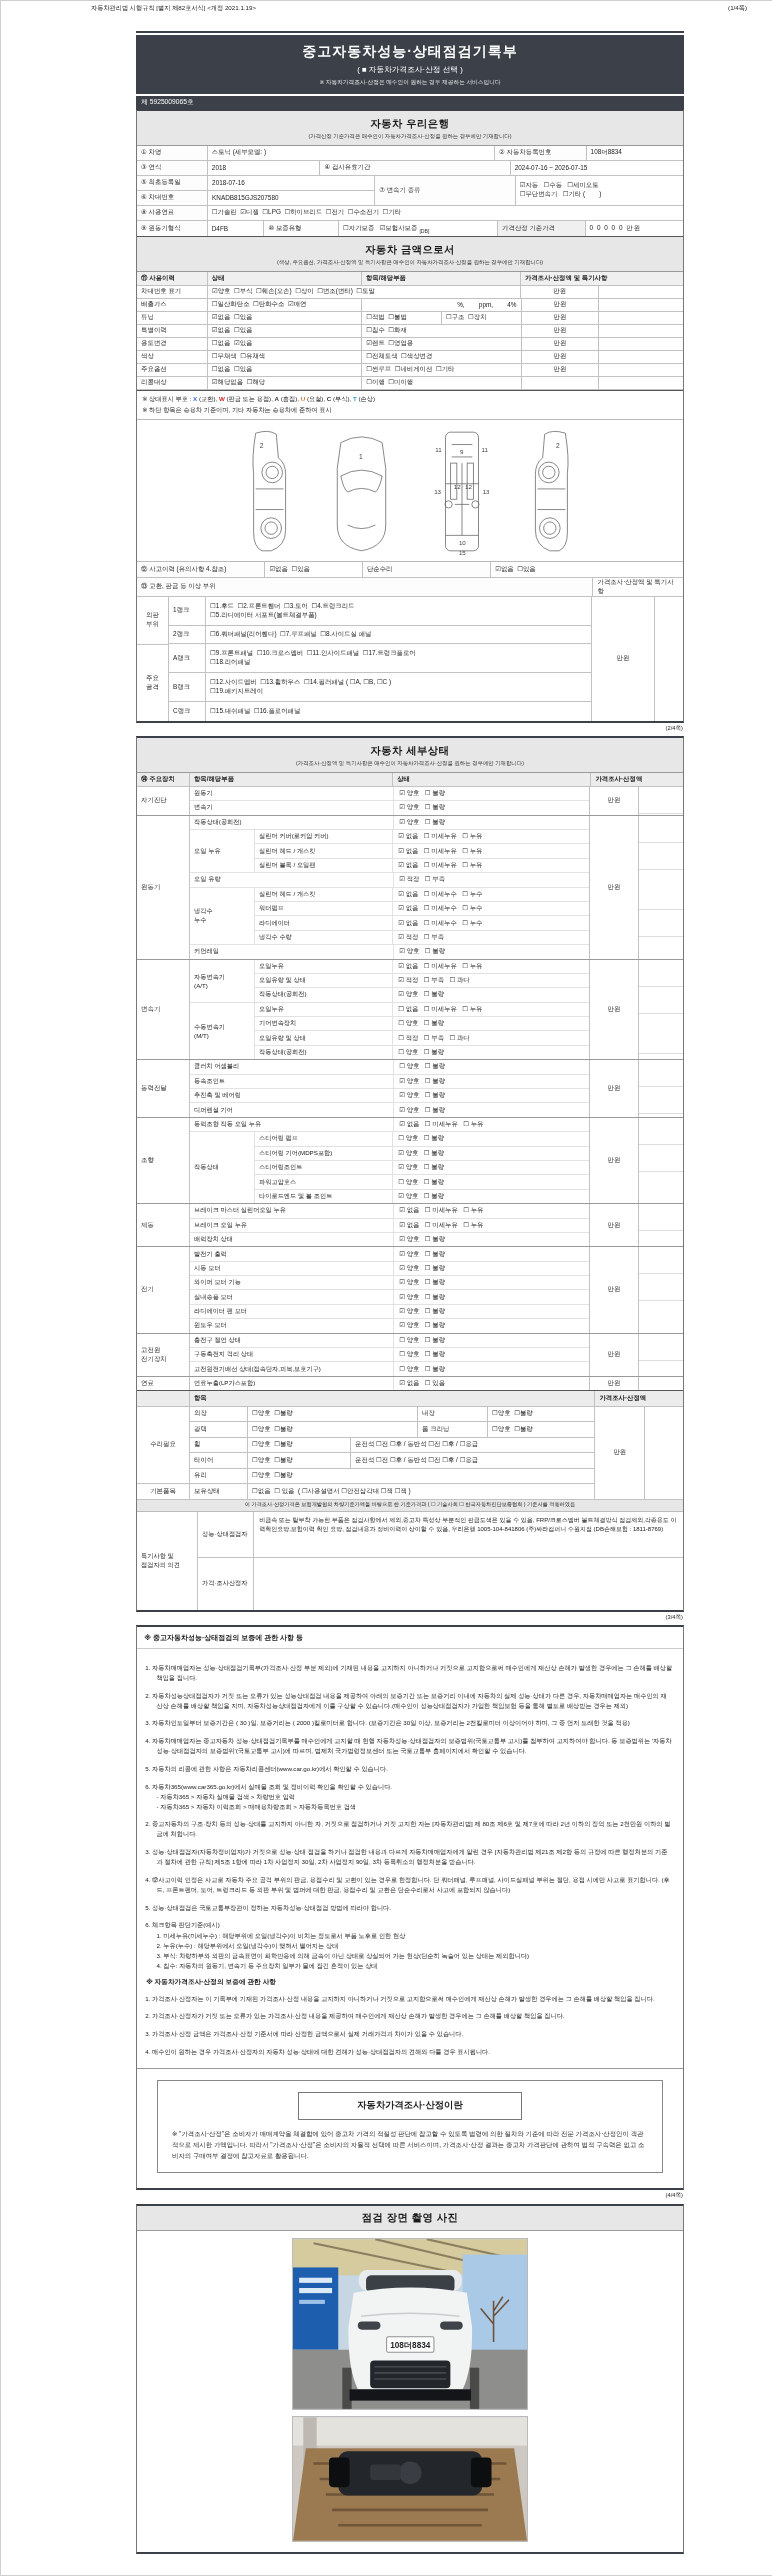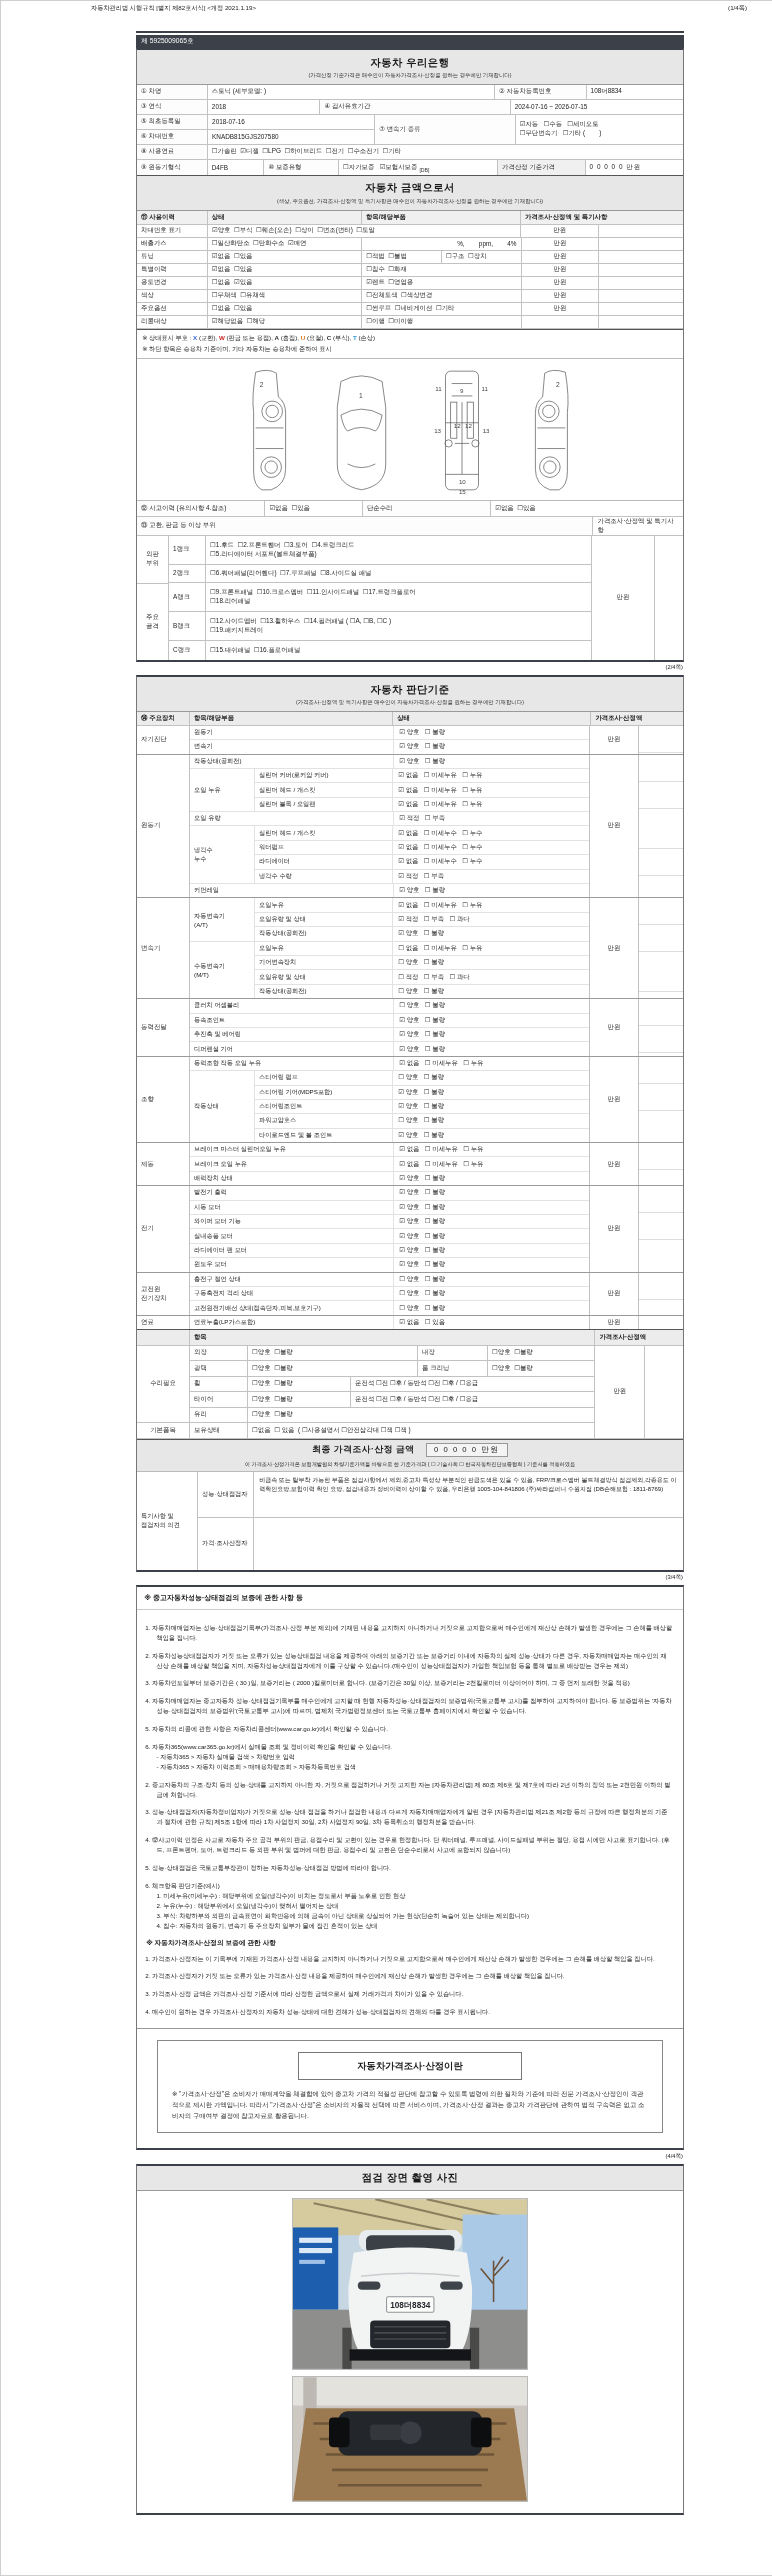--- a/index.html
+++ b/index.html
@@ -113,20 +113,25 @@
 <body>
 
 <div class="topbar">
   <span>자동차관리법 시행규칙 [별지 제82호서식] &lt;개정 2021.1.19&gt;</span>
   <span>(1/4쪽)</span>
 </div>
 
 <div class="doc">
 
   <div class="title-strip"></div>
+  <div class="title-block">
+    <div class="title-main">중고자동차성능·상태점검기록부</div>
+    <div class="title-sub">( ■ 자동차가격조사·산정 선택 )</div>
+    <div class="title-note">※ 자동차가격조사·산정은 매수인이 원하는 경우 제공하는 서비스입니다</div>
+  </div>
   <div class="docno-bar">제 5925009065호</div>
 
   <div class="sheet">
 
     <div class="sec-head">
       <div class="sec-title">자동차 우리은행</div>
       <div class="sec-note">(가격산정 기준가격은 매수인이 자동차가격조사·산정을 원하는 경우에만 기재합니다)</div>
     </div>
     <div>
       <div class="b-row">
@@ -344,21 +349,21 @@
       </div>
       <div class="rk-price">만원</div>
       <div class="rk-note"></div>
     </div>
   </div>
 
   <div class="marker">(2/4쪽)</div>
 
   <div class="sheet">
     <div class="sec-head">
-      <div class="sec-title">자동차 판단기준</div>
+      <div class="sec-title">자동차 세부상태</div>
       <div class="sec-note">(가격조사·산정액 및 특기사항은 매수인이 자동차가격조사·산정을 원하는 경우에만 기재합니다)</div>
     </div>
     <div class="d-headrow">
       <div class="cell" style="width:53px">⑭ 주요장치</div>
       <div class="cell" style="width:204px">항목/해당부품</div>
       <div class="cell" style="width:199px">상태</div>
       <div class="cell lastcol" style="width:92px">가격조사·산정액</div>
     </div>
 
     <div class="dg">
@@ -673,24 +678,20 @@
           <div class="cell" style="width:58px">보유상태</div>
           <div class="cell ws" style="flex:1">☐없음  ☐ 있음  ( ☐사용설명서 ☐안전삼각대 ☐잭 ☐잭 )</div>
         </div>
       </div>
       <div style="width:88px;display:flex">
         <div style="width:49px;display:flex;align-items:center;justify-content:center;border-right:0.5px solid #c2c2c2;border-bottom:0.5px solid #c2c2c2;font-size:6.4px">만원</div>
         <div style="flex:1;border-bottom:0.5px solid #c2c2c2"></div>
       </div>
     </div>
 
-    <div class="final-bar">
-      <span class="final-label">최종 가격조사·산정 금액</span>
-      <span class="final-value">0 0 0 0 0 만원</span>
-    </div>
     <div class="final-note">이 가격조사·산정가격은 보험개발원의 차량기준가액을 바탕으로 한 기준가격과 ( ☐ 기술사회 ☐ 한국자동차진단보증협회 ) 기준서를 적용하였음</div>
 
     <div class="remark-grid">
       <div class="remark-left pre">특기사항 및
 점검자의 의견</div>
       <div class="remark-row">
         <div class="remark-sub">
           <div class="remark-mid">성능·상태점검자</div>
           <div class="remark-text">비금속 또는 탈부착 가능한 부품은 점검사항에서 제외,중고차 특성상 부분적인 판금도색은 있을 수 있음, FRP/크로스멤버 볼트체결방식 점검제외,각종용도 이력확인요망,보험이력 확인 요망, 점검내용과 정비이력이 상이할 수 있음, 우리은행 1005-104-841806 (주)싸라컴퍼니 수원지점 (DB손해보험 : 1811-8769)</div>
         </div>

